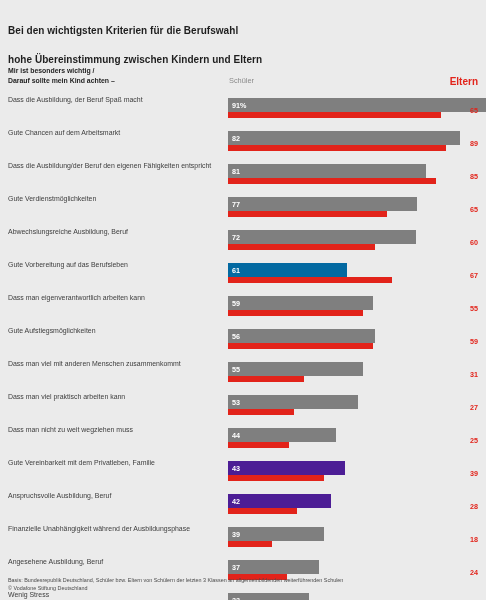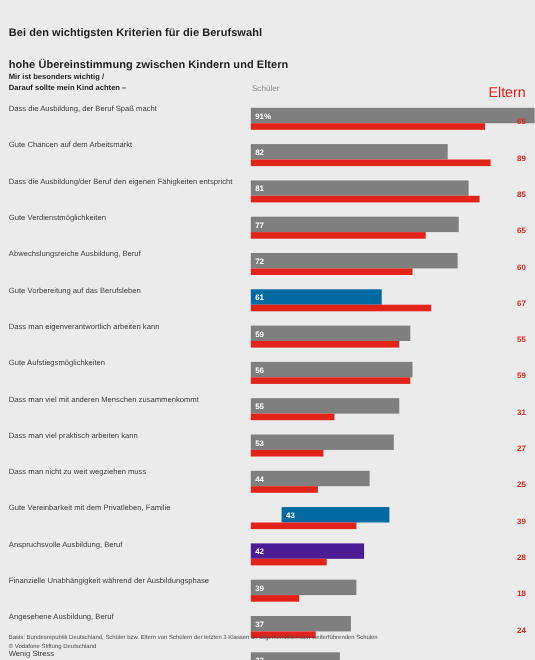--- a/index.html
+++ b/index.html
@@ -56,22 +56,22 @@
     position: absolute;
     left: 229px;
     top: 9.5px;
     font-size: 7.4px;
     color: #8a8a8a;
   }
   #col-header .eltern-head {
     position: absolute;
     right: 8px;
     top: 9.5px;
-    font-size: 13px;
-    font-weight: normal;
+    font-size: 10px;
+    font-weight: bold;
     color: #e2231a;
     text-align: left;
   }
 
   
   #rows {
     position: absolute;
     left: 0;
     top: 95px;
     width: 486px;
@@ -167,21 +167,21 @@
         <div class="bar-gray" style="width: 264px; background: rgb(127, 127, 127);">
           <span class="val">91%</span>
         </div>
         <div class="bar-red" style="width: 213.15px; background: rgb(226, 35, 26);"></div>
       </div>
       <div class="eltern-val">65</div>
     </div>
     <div class="row">
       <div class="label">Gute Chancen auf dem Arbeitsmarkt</div>
       <div class="bars">
-        <div class="bar-gray" style="width: 179px; background: rgb(127, 127, 127);">
+        <div class="bar-gray" style="width: 232px; background: rgb(127, 127, 127);">
           <span class="val">82</span>
         </div>
         <div class="bar-red" style="width: 218.05px; background: rgb(226, 35, 26);"></div>
       </div>
       <div class="eltern-val">89</div>
     </div>
     <div class="row">
       <div class="label">Dass die Ausbildung/der Beruf den eigenen Fähigkeiten entspricht</div>
       <div class="bars">
         <div class="bar-gray" style="width: 198.45px; background: rgb(127, 127, 127);">
@@ -267,21 +267,21 @@
         <div class="bar-gray" style="width: 107.8px; background: rgb(127, 127, 127);">
           <span class="val">44</span>
         </div>
         <div class="bar-red" style="width: 61.25px; background: rgb(226, 35, 26);"></div>
       </div>
       <div class="eltern-val">25</div>
     </div>
     <div class="row">
       <div class="label">Gute Vereinbarkeit mit dem Privatleben, Familie</div>
       <div class="bars">
-        <div class="bar-gray" style="width: 98px; background: #0369a1; margin-left: 28px;">
+        <div class="bar-gray" style="width: 117px; background: #4c1d95;">
           <span class="val">43</span>
         </div>
         <div class="bar-red" style="width: 95.55px; background: rgb(226, 35, 26);"></div>
       </div>
       <div class="eltern-val">39</div>
     </div>
     <div class="row">
       <div class="label">Anspruchsvolle Ausbildung, Beruf</div>
       <div class="bars">
         <div class="bar-gray" style="width: 102.9px; background: #4c1d95;">

